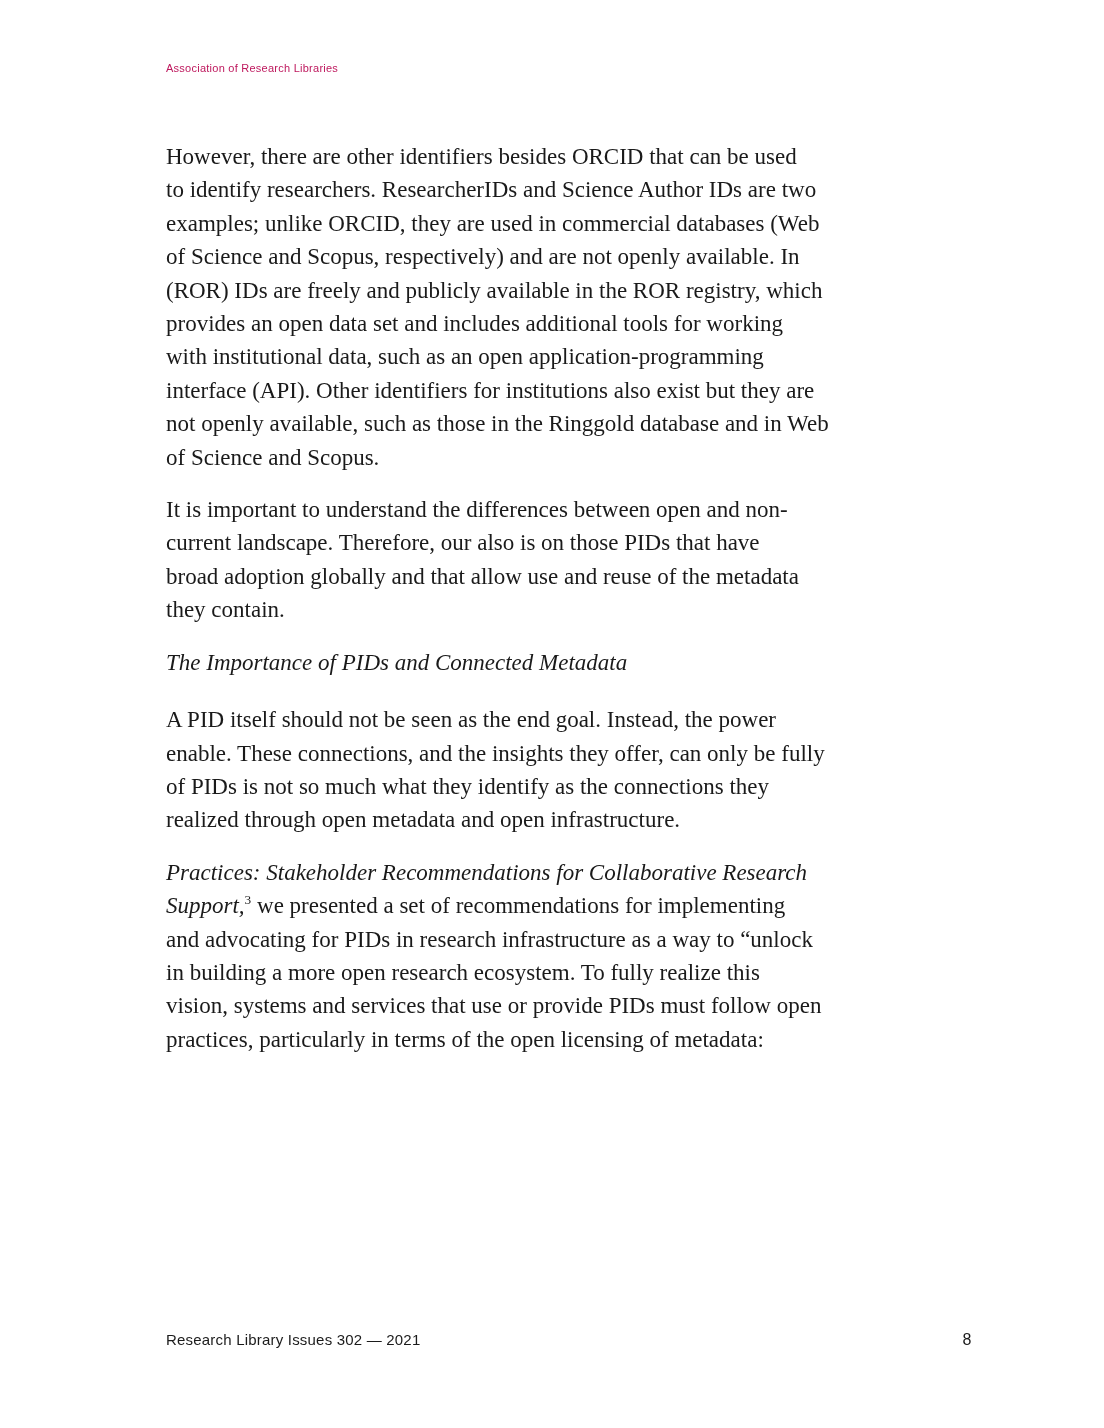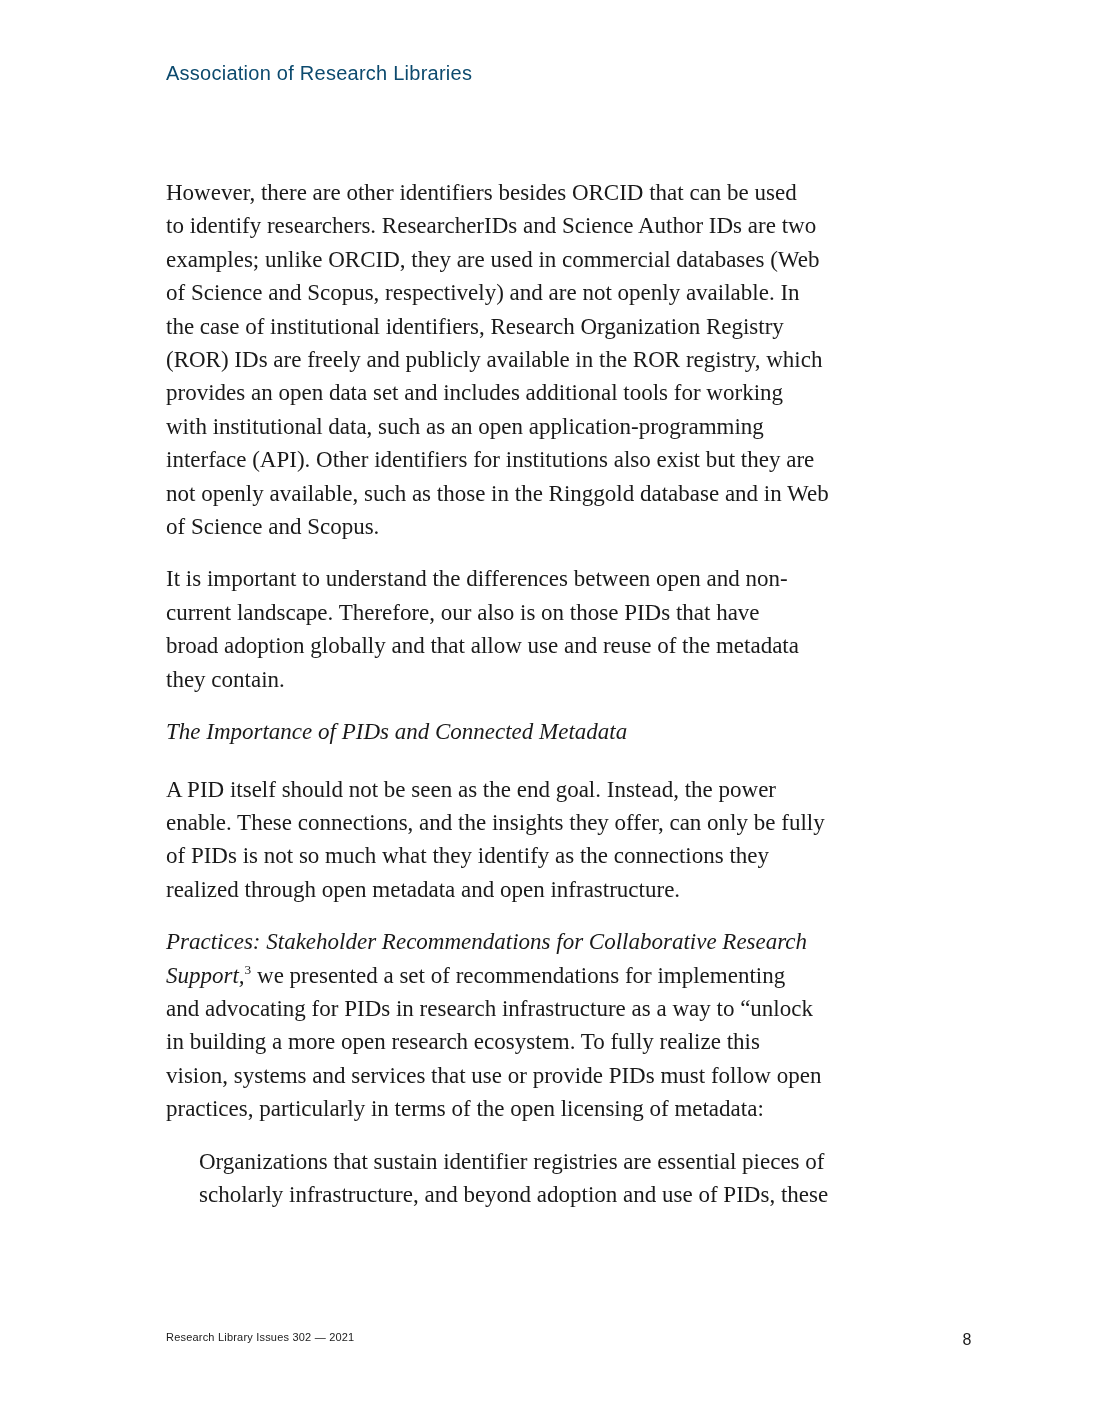--- a/index.html
+++ b/index.html
@@ -12,33 +12,32 @@
     width: 1104px;
     height: 1428px;
     background: #ffffff;
     overflow: hidden;
   }
   .running-header {
     position: absolute;
     left: 166px;
     top: 62px;
     font-family: "Liberation Sans", sans-serif;
-    font-size: 20px;
+    font-size: 11px;
     letter-spacing: 0.25px;
-    color: #0c4a6e;
+    color: #be185d;
   }
   .article-body {
     position: absolute;
     left: 166px;
     top: 140px;
     width: 820px;
     font-family: "Liberation Serif", serif;
     font-size: 23px;
     color: #1a1a1a;
-    margin-top: 36px;
   }
   .para {
     margin: 0 0 19px 0;
   }
   .text-line {
     line-height: 33.4px;
     white-space: nowrap;
   }
   .section-heading {
     font-style: italic;
@@ -54,21 +53,21 @@
     font-style: normal;
   }
   .block-quote {
     margin: 0 0 0 33px;
   }
   .page-footer-left {
     position: absolute;
     left: 166px;
     top: 1331px;
     font-family: "Liberation Sans", sans-serif;
-    font-size: 11px;
+    font-size: 15px;
     letter-spacing: 0.2px;
     color: #1b1b1b;
   }
   .page-footer-right {
     position: absolute;
     left: 952px;
     top: 1331px;
     width: 30px;
     text-align: center;
     font-family: "Liberation Sans", sans-serif;
@@ -83,21 +82,20 @@
 
   <div class="running-header">Association of Research Libraries</div>
 
   <div class="article-body">
 
     <div class="para">
         <div class="text-line">However, there are other identifiers besides ORCID that can be used</div>
         <div class="text-line">to identify researchers. ResearcherIDs and Science Author IDs are two</div>
         <div class="text-line">examples; unlike ORCID, they are used in commercial databases (Web</div>
         <div class="text-line">of Science and Scopus, respectively) and are not openly available. In</div>
-        <div class="text-line">the case of institutional identifiers, Research Organization Registry</div>
         <div class="text-line">(ROR) IDs are freely and publicly available in the ROR registry, which</div>
         <div class="text-line">provides an open data set and includes additional tools for working</div>
         <div class="text-line">with institutional data, such as an open application-programming</div>
         <div class="text-line">interface (API). Other identifiers for institutions also exist but they are</div>
         <div class="text-line">not openly available, such as those in the Ringgold database and in Web</div>
         <div class="text-line">of Science and Scopus.</div>
       </div>
 
     <div class="para">
         <div class="text-line">It is important to understand the differences between open and non-</div>
@@ -119,24 +117,20 @@
       <div class="text-line"><span class="italic-run">Practices: Stakeholder Recommendations for Collaborative Research</span></div>
       <div class="text-line"><span class="italic-run">Support,</span><sup class="footnote-sup">3</sup><span> we presented a set of recommendations for implementing</span></div>
       <div>
           <div class="text-line">and advocating for PIDs in research infrastructure as a way to “unlock</div>
           <div class="text-line">in building a more open research ecosystem. To fully realize this</div>
           <div class="text-line">vision, systems and services that use or provide PIDs must follow open</div>
           <div class="text-line">practices, particularly in terms of the open licensing of metadata:</div>
         </div>
     </div>
 
-    <div class="block-quote">
-        <div class="text-line">Organizations that sustain identifier registries are essential pieces of</div>
-        <div class="text-line">scholarly infrastructure, and beyond adoption and use of PIDs, these</div>
-      </div>
 
   </div>
 
   <div class="page-footer-left">Research Library Issues 302 — 2021</div>
 
   <div class="page-footer-right">8</div>
 
 </div>
 
 </body></html>

